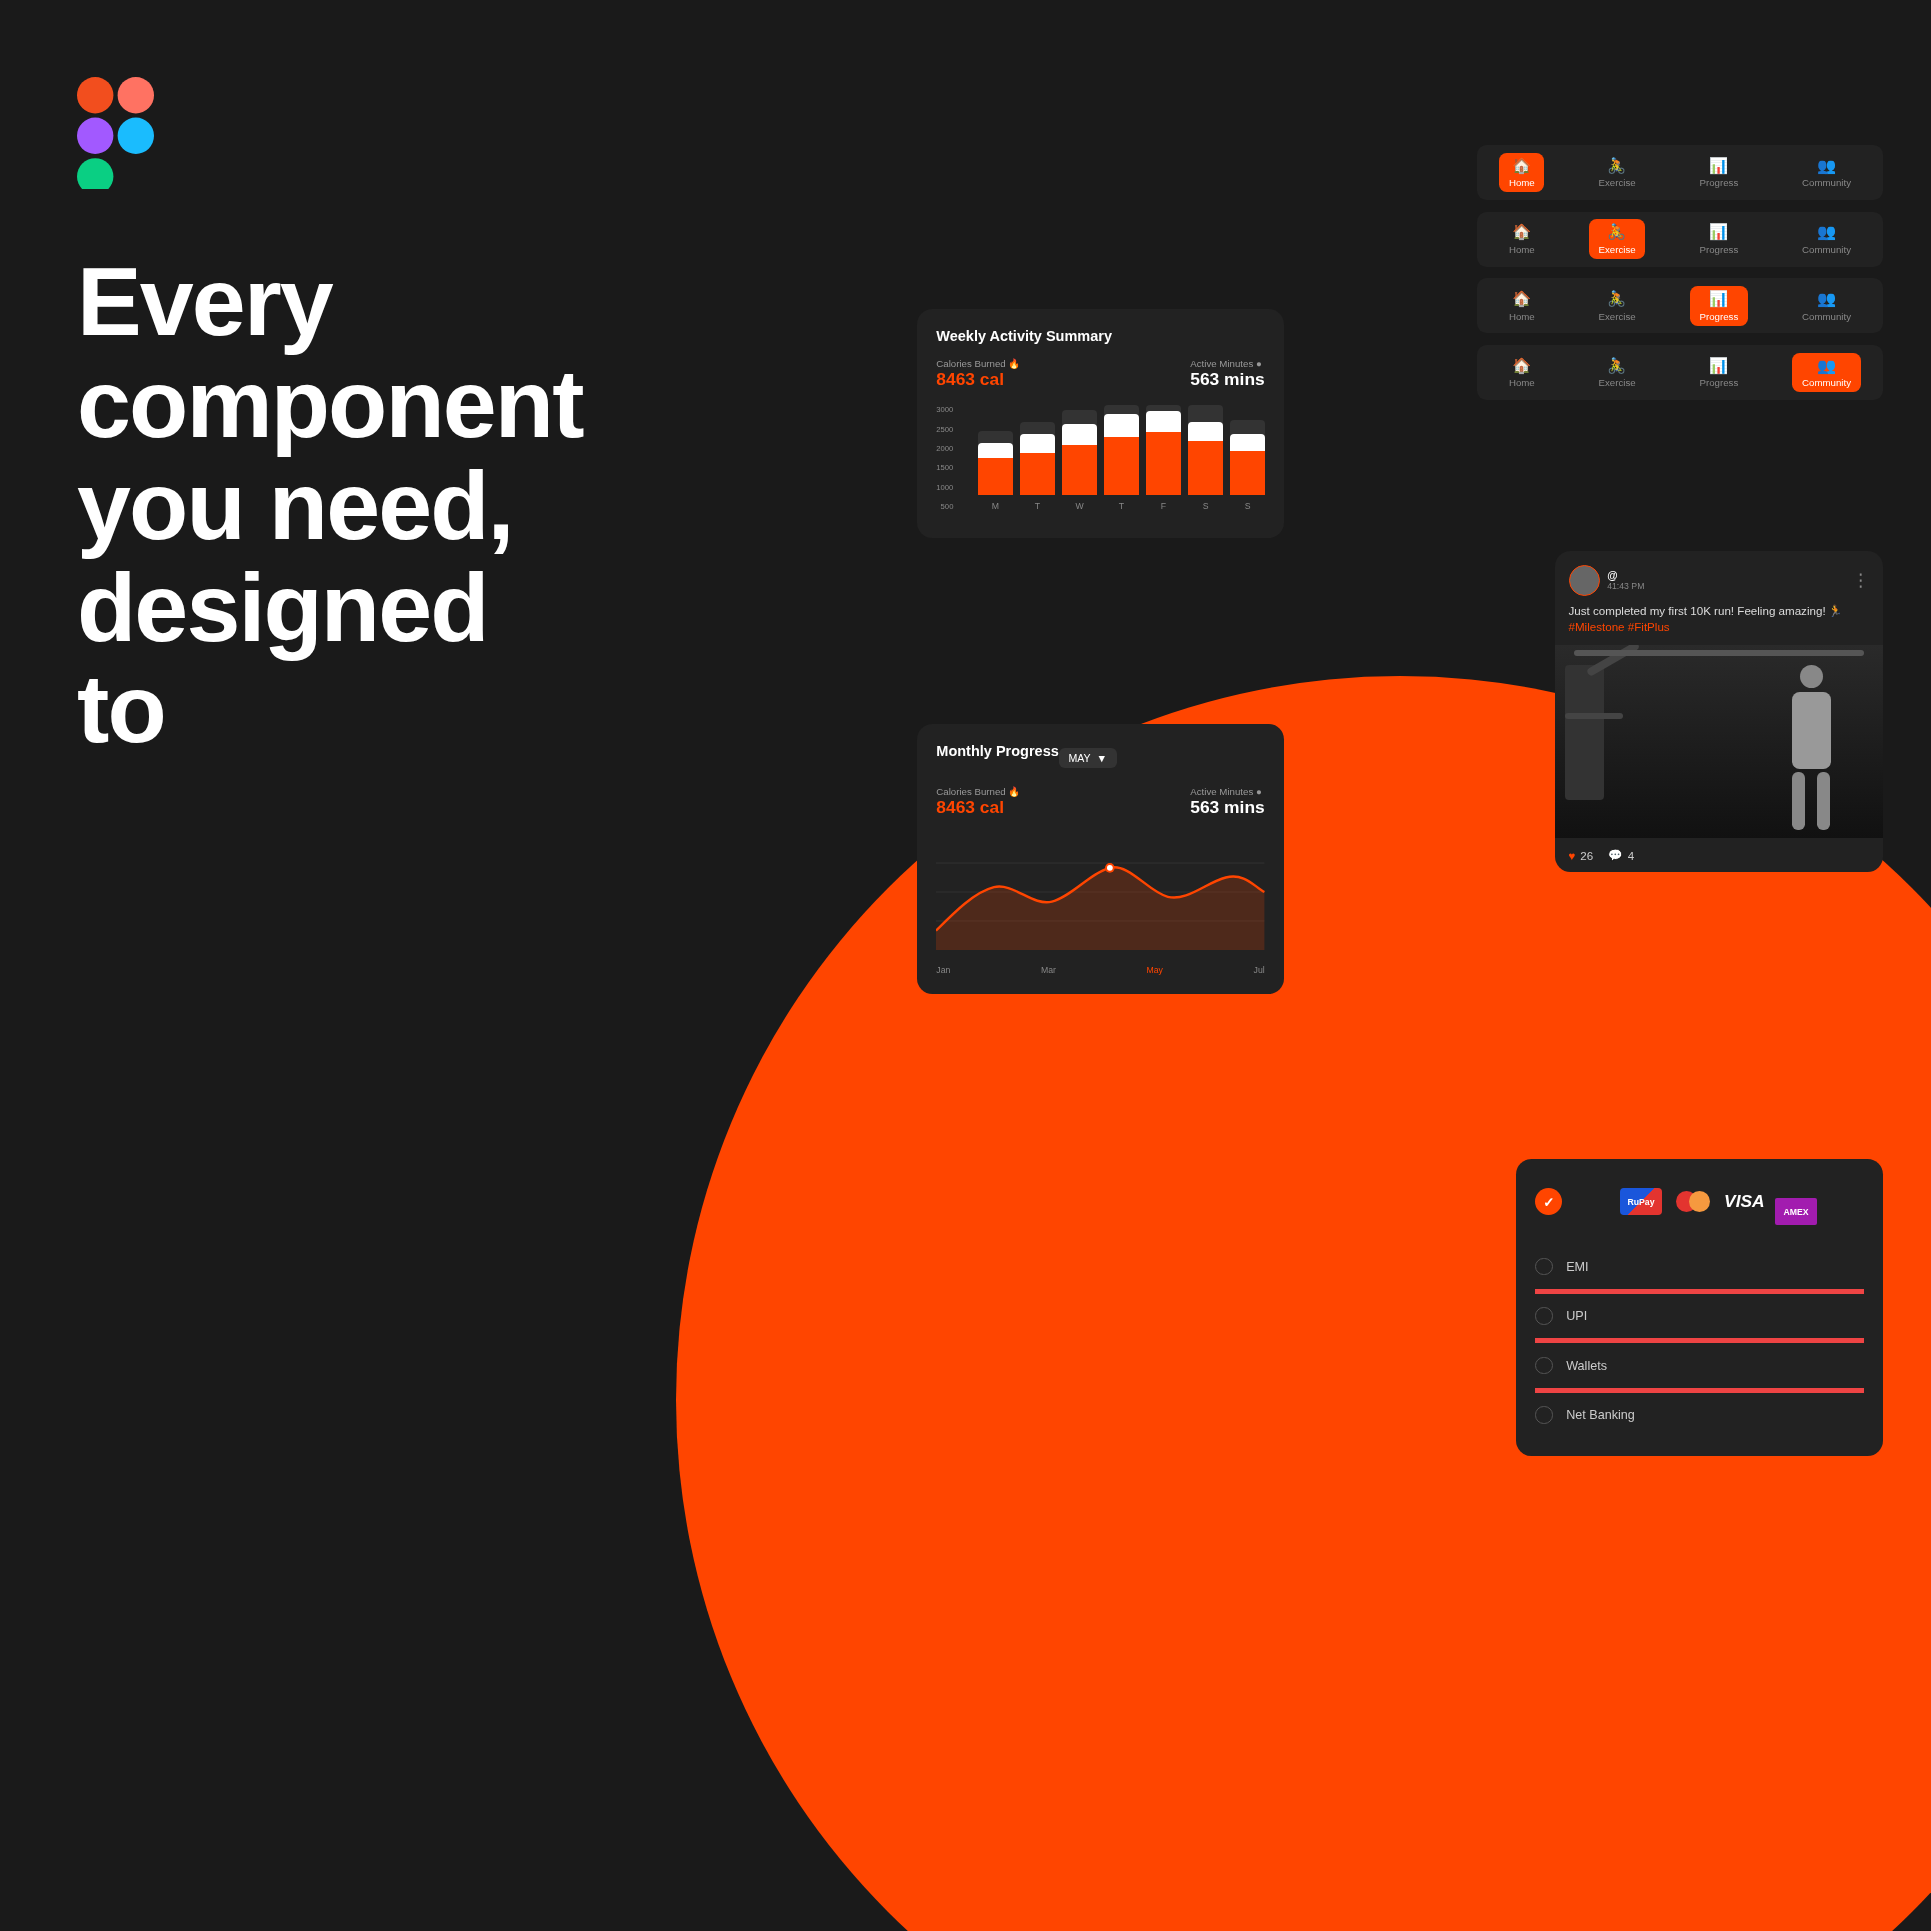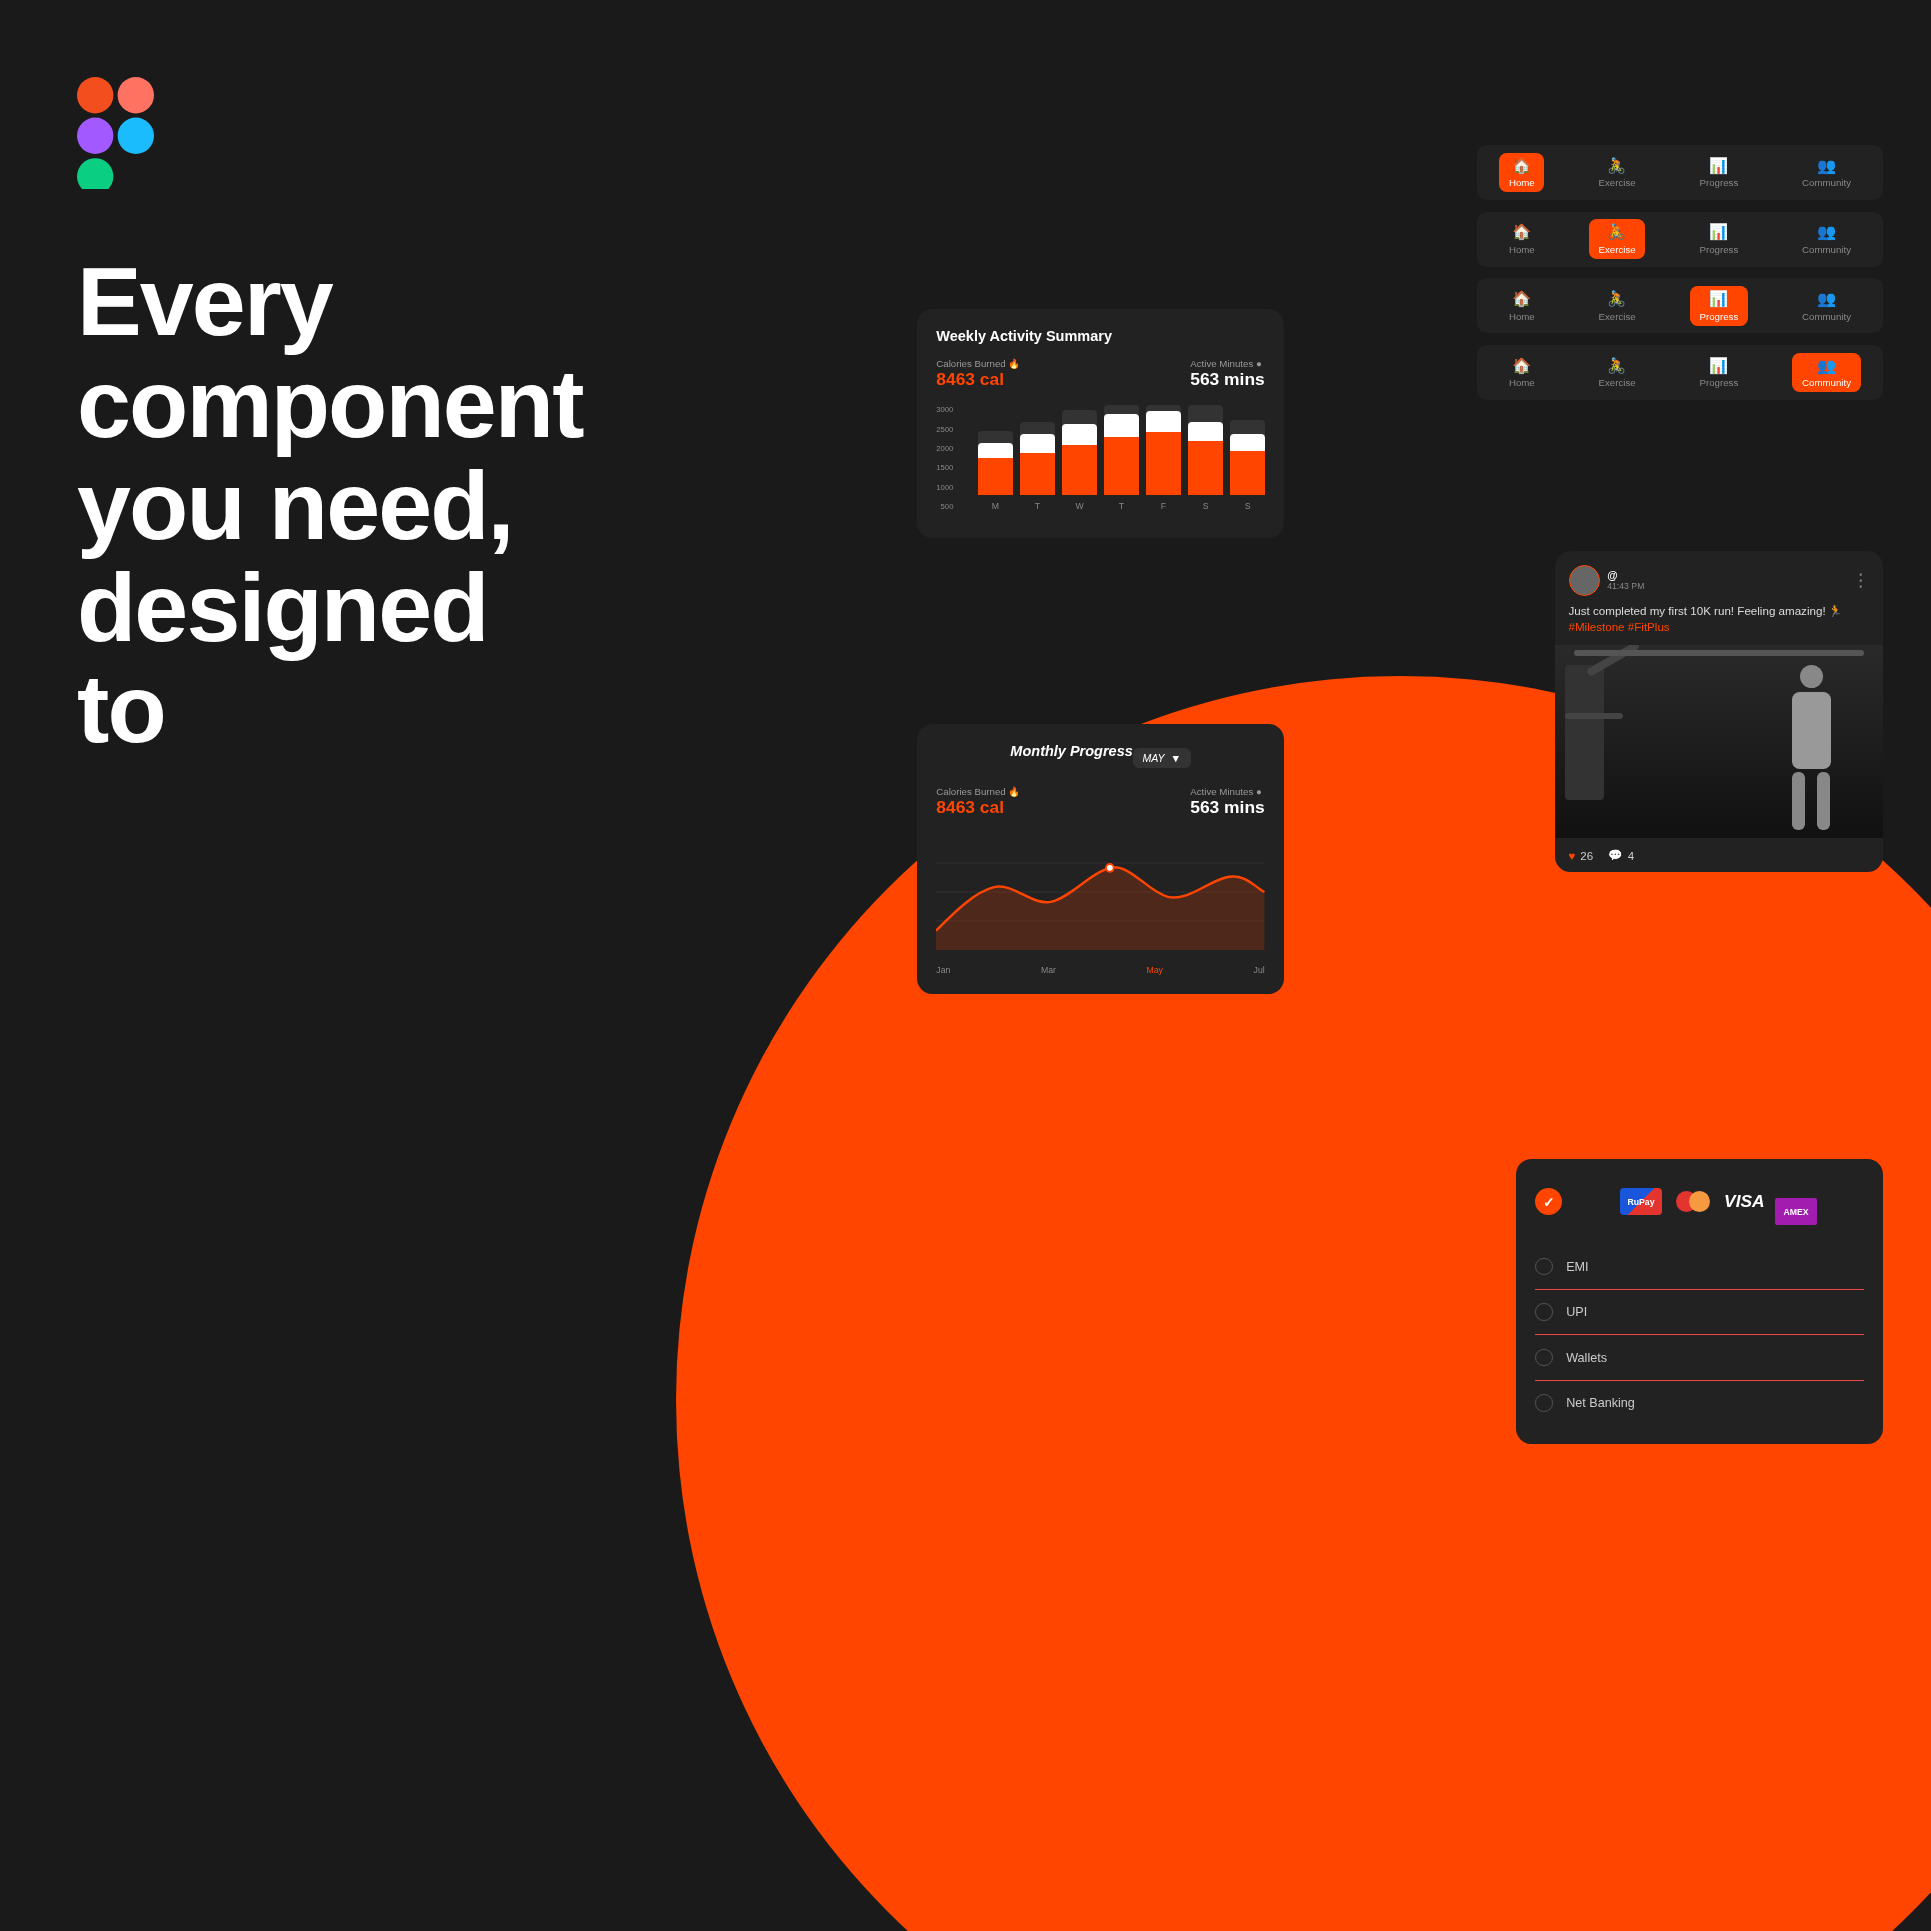--- a/index.html
+++ b/index.html
@@ -272,24 +272,23 @@
       top: 579px;
       left: 0;
       width: 367px;
       background: #222222;
       border-radius: 15.4px;
       padding: 19.3px;
     }
 
     .card-header-row {
       display: flex;
-      justify-content: center;
+      justify-content: flex-start;
       align-items: center;
       margin-bottom: 13.5px;
-      font-style: italic;
     }
 
     .month-selector {
       background: #333;
       border-radius: 5.8px;
       padding: 3.9px 9.7px;
       font-size: 10.6px;
       color: #fff;
       display: flex;
       align-items: center;
@@ -365,21 +364,21 @@
     .card-icon.rupay { background: linear-gradient(135deg, #1a56db, #e3342f); color: white; margin-left: 48px; }
     .card-icon.mastercard { background: transparent; }
     .card-icon.visa { background: transparent; color: #fff; font-style: italic; font-size: 15.4px; }
     .card-icon.amex { background: #2563eb; color: #fff; font-size: 9.7px; }
 
     .payment-option {
       display: flex;
       align-items: center;
       gap: 13.5px;
       padding: 13.5px 0;
-      border-bottom: 1px solid #ef4444;
+      border-bottom: 5px solid #ef4444;
       cursor: pointer;
     }
 
     .payment-option:last-child { border-bottom: none; }
 
     .radio-btn {
       width: 17.4px;
       height: 17.4px;
       border-radius: 50%;
       border: 1.9px solid #555;

